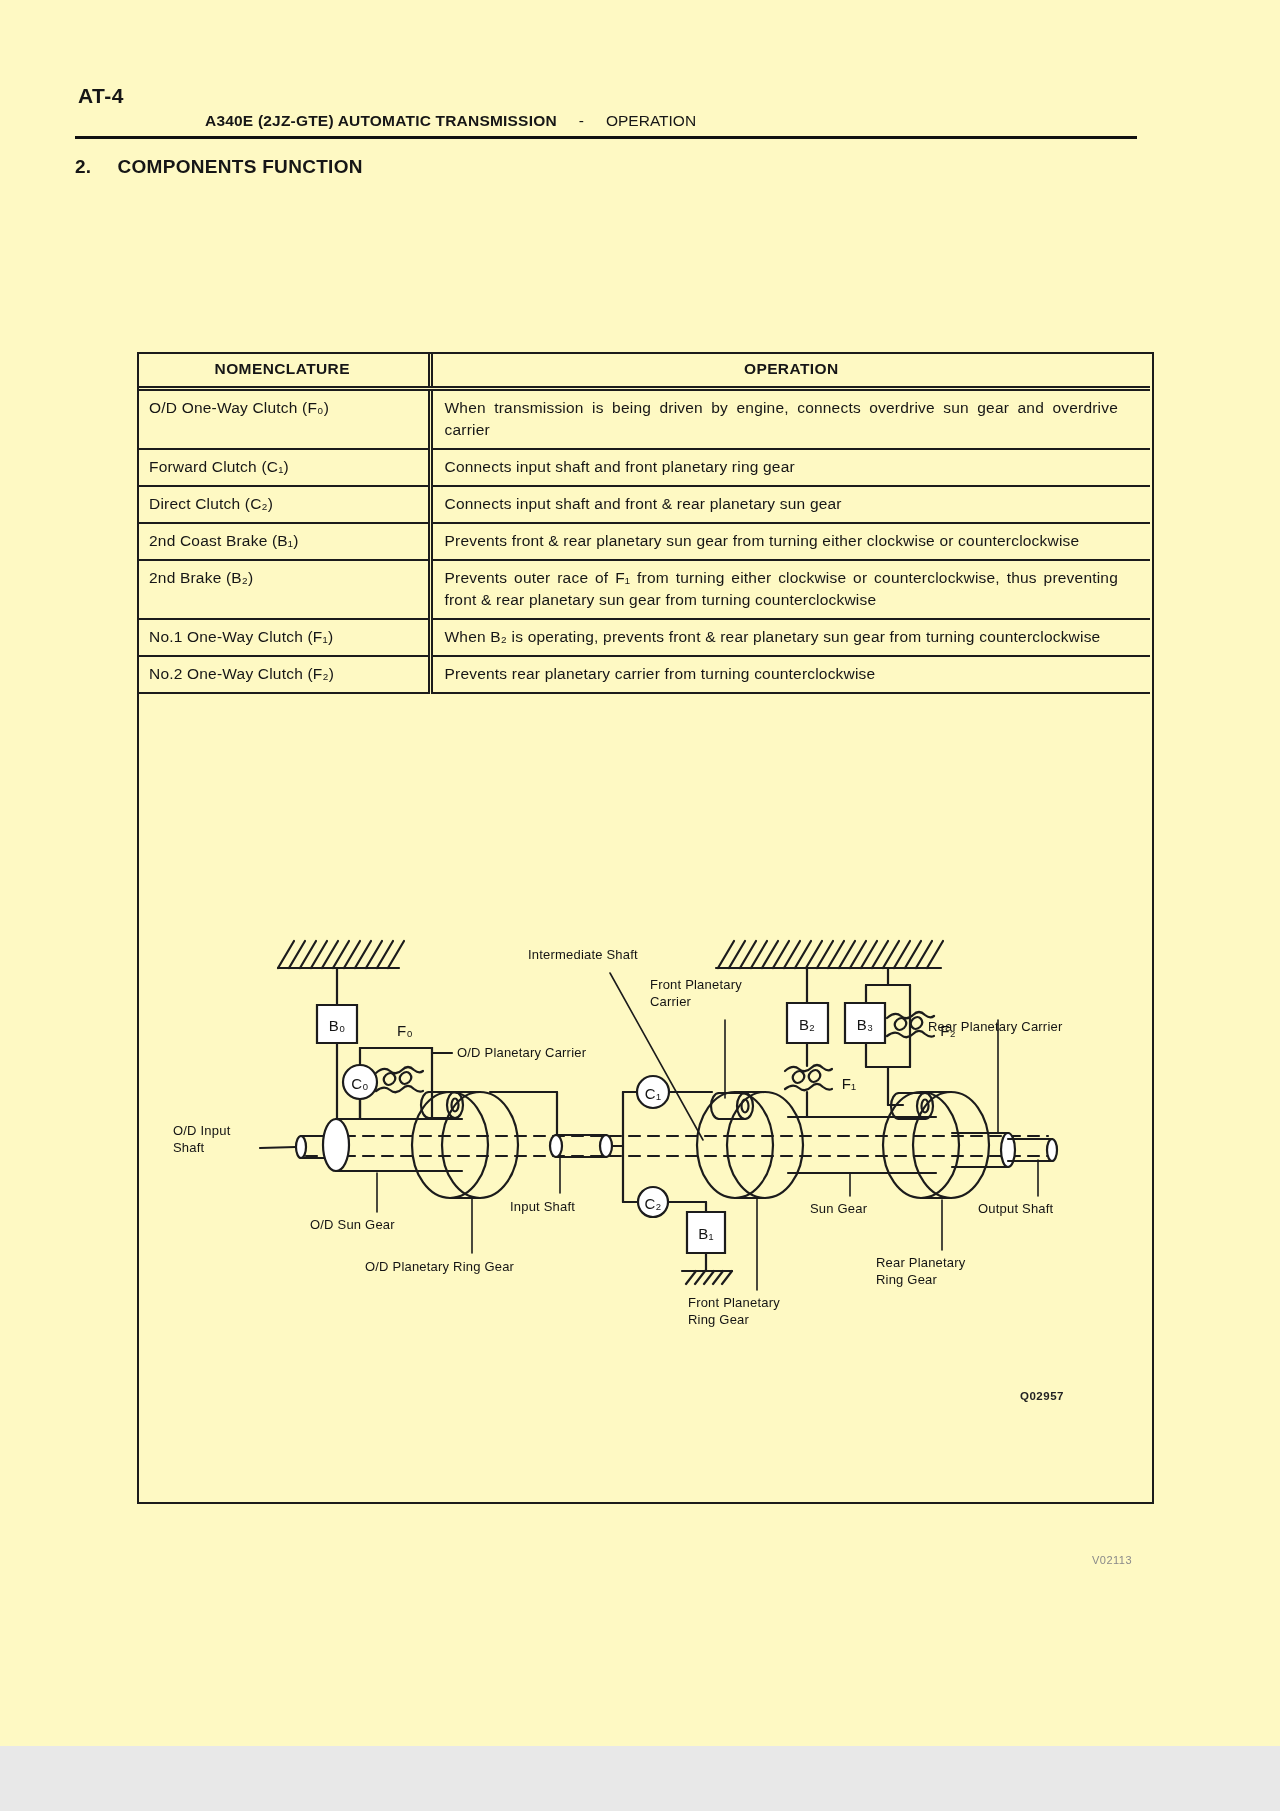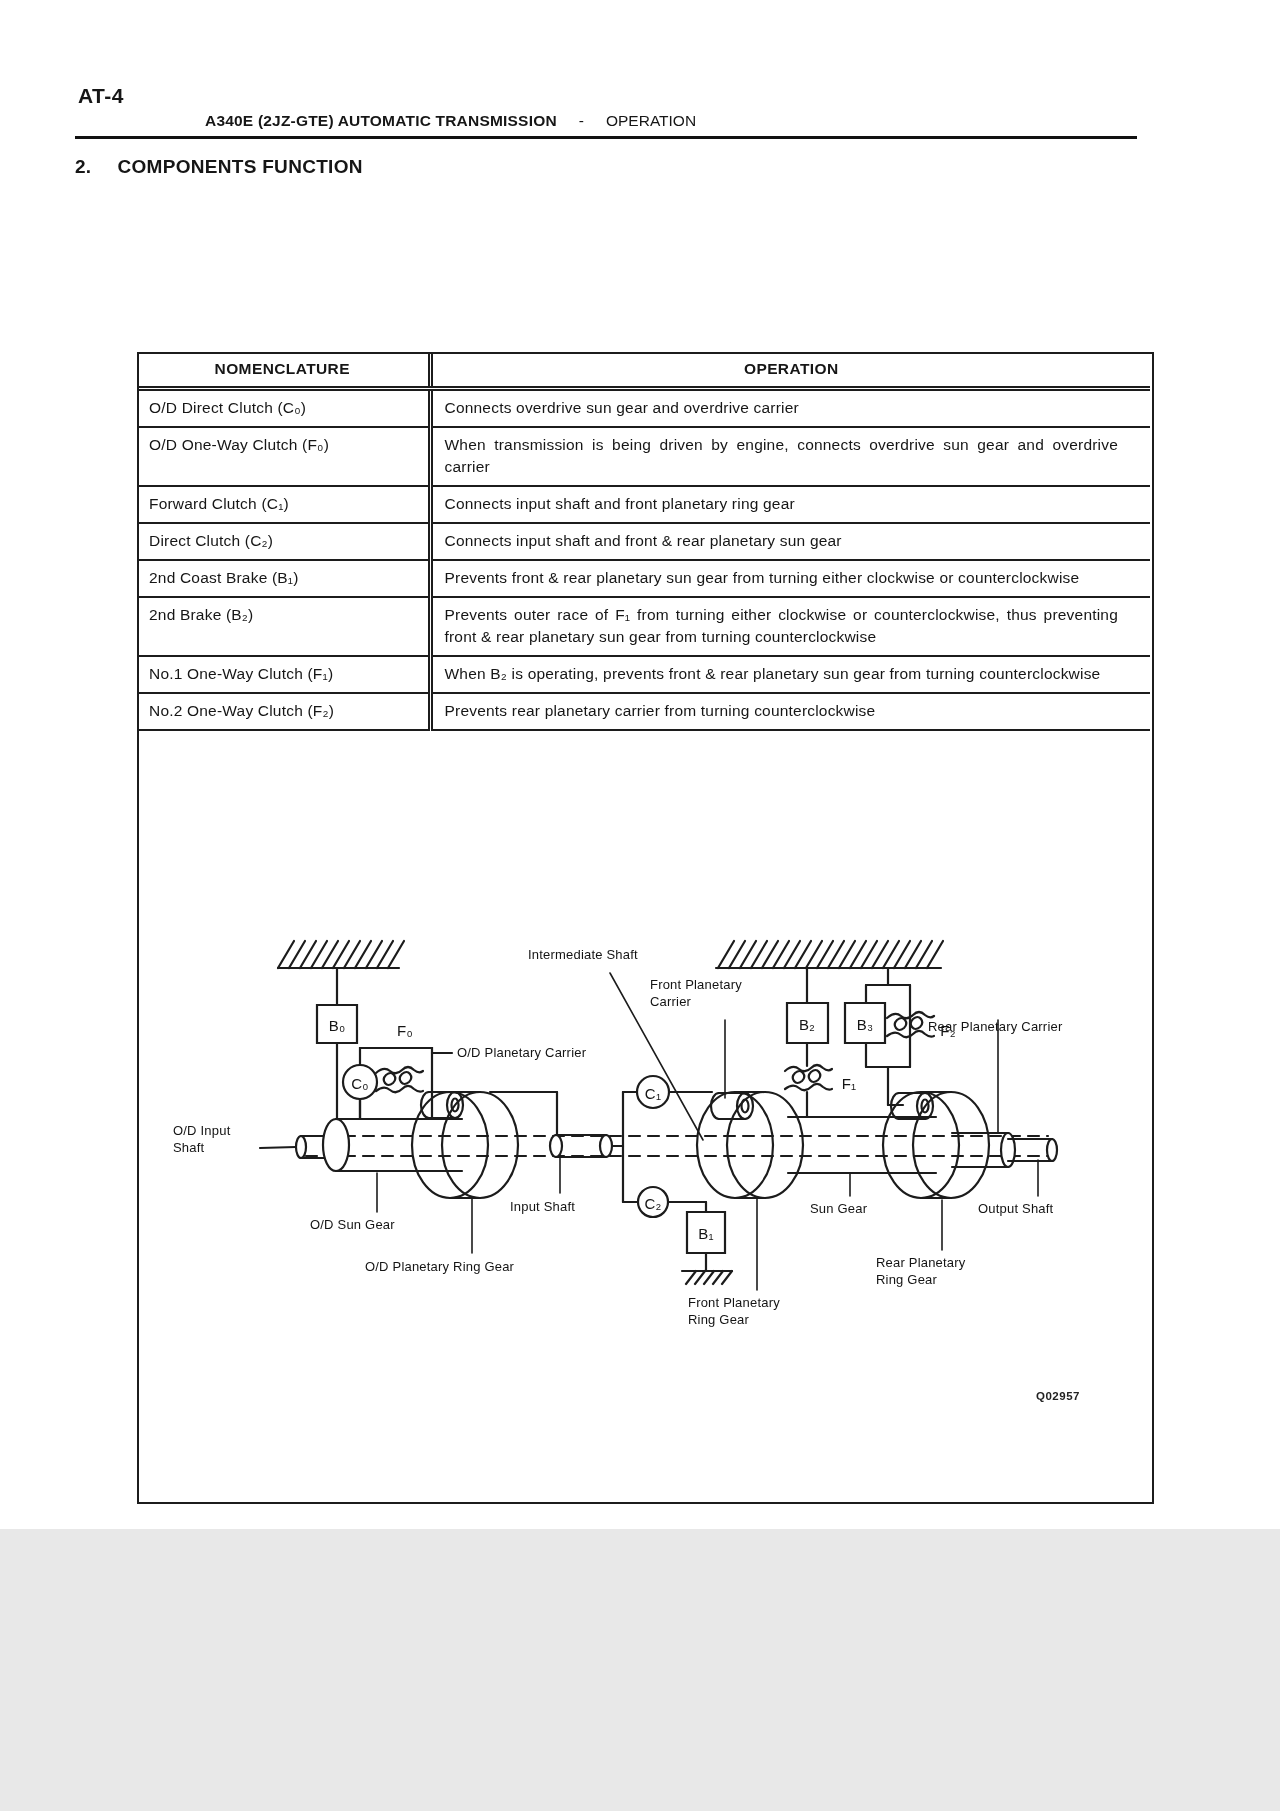--- a/index.html
+++ b/index.html
@@ -1,16 +1,16 @@
 <!DOCTYPE html>
 <html><head>
 <meta charset="utf-8">
 <style>
   html,body{margin:0;padding:0;background:#e8e8e8;}
-  .page{position:relative;width:1280px;height:1529px;background:#ffffff;
+  .page{position:relative;width:1280px;height:1746px;background:#fef9c3;
         font-family:"Liberation Sans","DejaVu Sans",sans-serif;color:#161616;overflow:hidden;}
   .abs{position:absolute;}
   .pageno{font-size:21px;font-weight:bold;letter-spacing:.5px;}
   .runhead{display:flex;align-items:baseline;gap:0;font-size:15.5px;}
   .runhead .b{font-weight:bold;letter-spacing:.2px;}
   .runhead .sep{margin:0 22px;}
   .rule{background:#111;height:3px;}
   .sechead{display:flex;gap:26px;font-size:19px;font-weight:bold;letter-spacing:.3px;}
   .outerbox{border:2px solid #1c1c1c;}
   table.tbl{border-collapse:collapse;width:1013px;table-layout:fixed;}
@@ -56,24 +56,20 @@
     <colgroup>
         <col style="width:293px">
         <col style="width:720px">
       </colgroup>
     <tbody>
         <tr>
       <th>NOMENCLATURE</th>
       <th>OPERATION</th>
     </tr>
     <tr>
-      <td>O/D Direct Clutch (C₀)</td>
-      <td class="op">Connects overdrive sun gear and overdrive carrier</td>
-    </tr>
-    <tr>
       <td>O/D One-Way Clutch (F₀)</td>
       <td class="op">When transmission is being driven by engine, connects overdrive sun gear and overdrive carrier</td>
     </tr>
     <tr>
       <td>Forward Clutch (C₁)</td>
       <td class="op">Connects input shaft and front planetary ring gear</td>
     </tr>
     <tr>
       <td>Direct Clutch (C₂)</td>
       <td class="op">Connects input shaft and front &amp; rear planetary sun gear</td>
@@ -248,16 +244,16 @@
   <div class="clabel" style="left:706px;top:1233px;">B₁</div>
   <div class="clabel" style="left:807px;top:1024px;">B₂</div>
   <div class="clabel" style="left:865px;top:1024px;">B₃</div>
   <div class="clabel" style="left:360px;top:1083px;">C₀</div>
   <div class="clabel" style="left:653px;top:1093px;">C₁</div>
   <div class="clabel" style="left:653px;top:1203px;">C₂</div>
   <div class="clabel" style="left:405px;top:1030px;">F₀</div>
   <div class="clabel" style="left:849px;top:1083px;">F₁</div>
   <div class="clabel" style="left:948px;top:1030px;">F₂</div>
 
-  <div class="abs figcode" style="left:1020px;top:1390px;margin-left:16px;">Q02957</div>
+  <div class="abs figcode" style="left:1020px;top:1390px;">Q02957</div>
   <div class="abs pagecode" style="left:1092px;top:1554px;">V02113</div>
 
 </div>
 
 </body></html>

